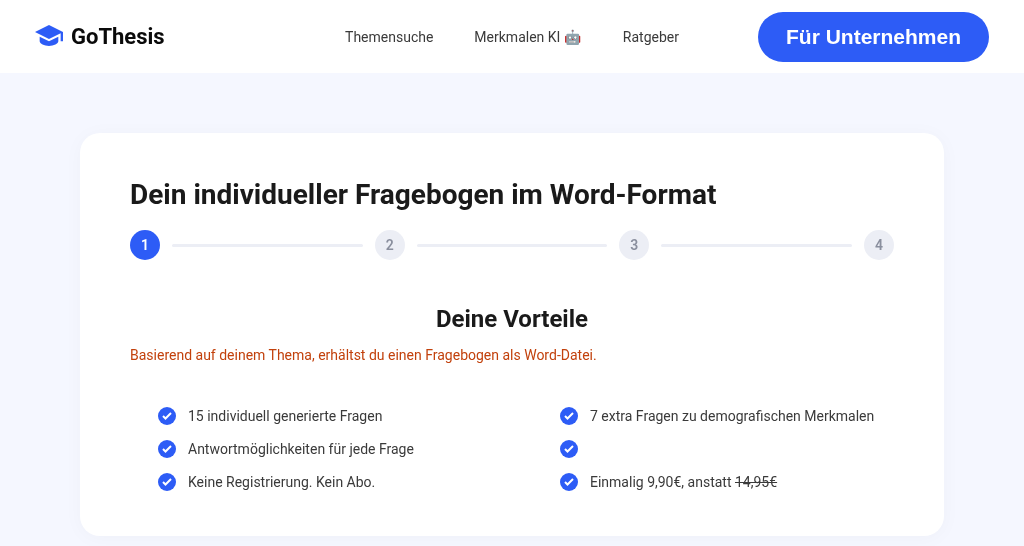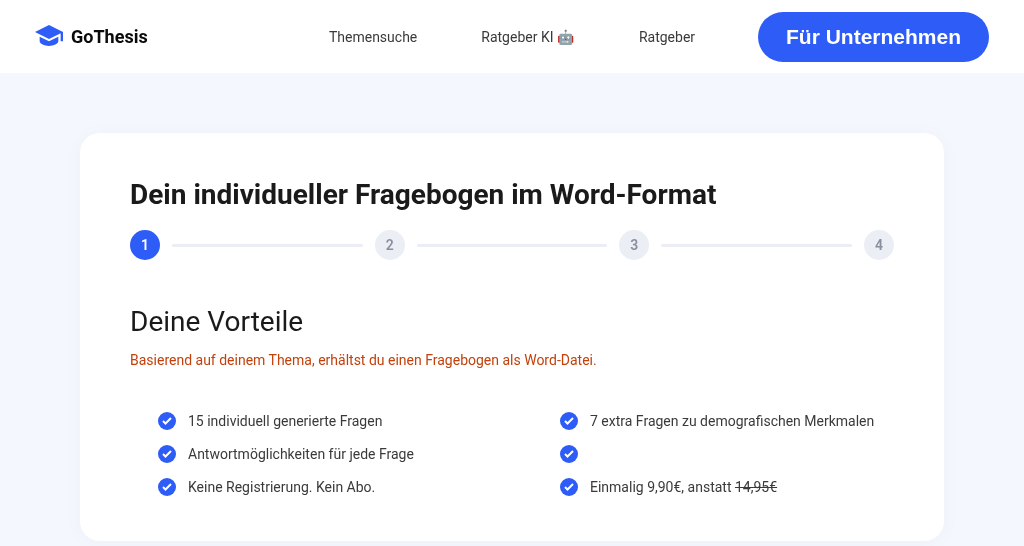--- a/index.html
+++ b/index.html
@@ -26,27 +26,27 @@
       display: flex;
       align-items: center;
       gap: 8px;
     }
     .logo-icon {
       width: 28px;
       height: 24px;
       color: #2d5cf6;
     }
     .logo-text {
-      font-size: 18px;
+      font-size: 22px;
       font-weight: 700;
       color: #0a0a0a;
     }
     .nav {
       display: flex;
-      gap: 64px;
+      gap: 41px;
       position: absolute;
       left: 50%;
       transform: translateX(-50%);
     }
     .nav-item {
       font-size: 14px;
       color: #3a3a3a;
       text-decoration: none;
       cursor: pointer;
       display: flex;
@@ -103,24 +103,25 @@
       background: #eceef5;
       color: #8a8f9e;
     }
     .step-line {
       flex: 1;
       height: 3px;
       background: #eceef5;
       border-radius: 2px;
     }
     .subtitle {
-      font-size: 28px;
-      font-weight: 400;
+      font-size: 24px;
+      font-weight: 700;
       color: #1a1a1a;
       margin-bottom: 14px;
+      text-align: center;
     }
     .description {
       font-size: 14px;
       color: #c2410c;
       margin-bottom: 44px;
     }
     .benefits {
       display: grid;
       grid-template-columns: 1fr 1fr;
       gap: 15px 40px;
@@ -166,21 +167,21 @@
         <path d="M4 10v4c0 2 4 4 8 4s8-2 8-4v-4l-8 4-8-4z"></path>
       </svg>
     </span>
     <span class="logo-text">GoThesis</span>
   </div>
   <nav class="nav">
     <a class="nav-item">
       <span>Themensuche</span>
     </a>
     <a class="nav-item">
-      <span>Ratgeber KI</span>
+      <span>Merkmalen KI</span>
       <span class="robot-emoji">🤖</span>
     </a>
     <a class="nav-item">
       <span>Ratgeber</span>
     </a>
   </nav>
   <button class="cta-button">Für Unternehmen</button>
 </header>
 
 <main class="main">

